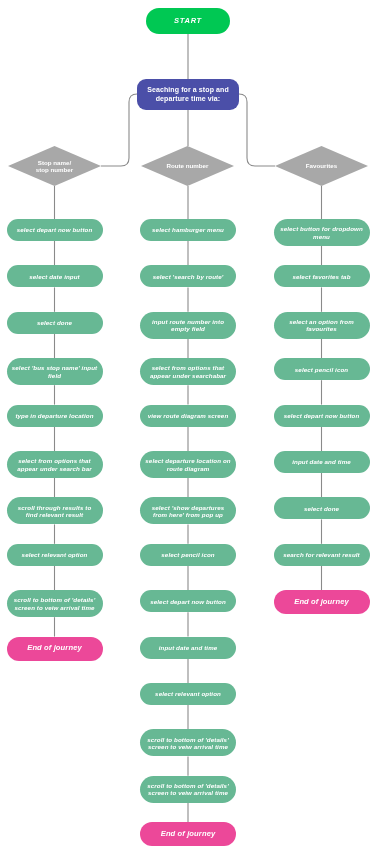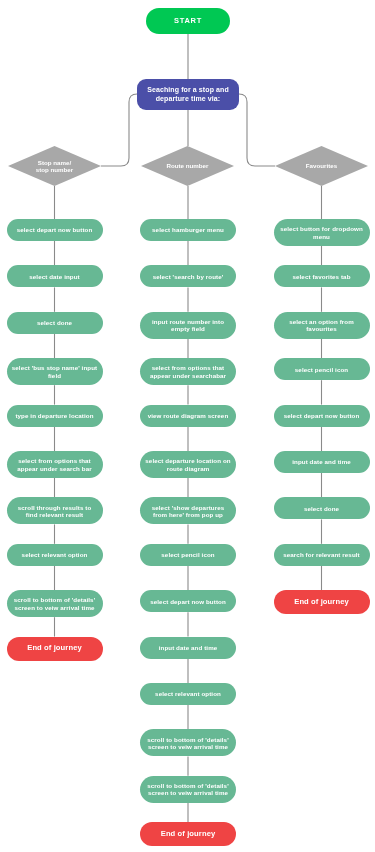--- a/index.html
+++ b/index.html
@@ -30,20 +30,21 @@
     align-items: center;
     justify-content: center;
     text-align: center;
     color: #ffffff;
     line-height: 1.18;
     letter-spacing: .1px;
     z-index: 2;
   }
   .node.pill {
     border-radius: 999px;
+    font-style: italic;
   }
   .node.start {
     background: #00c853;
     font-weight: bold;
     font-size: 7.5px;
     letter-spacing: .7px;
   }
   .node.decisionbox {
     background: #4b4fa8;
     font-weight: bold;
@@ -51,21 +52,21 @@
     border-radius: 9px;
     padding: 2px 6px;
   }
   .node.step {
     background: #67b894;
     font-weight: bold;
     font-size: 6.2px;
     padding: 2px 5px;
   }
   .node.endnode {
-    background: #ef4444;
+    background: #ec4899;
     font-weight: bold;
     font-size: 7.6px;
   }
   .diamond {
     position: absolute;
     z-index: 2;
   }
   .diamond .shape {
     position: absolute;
     left: 0; top: 0;

